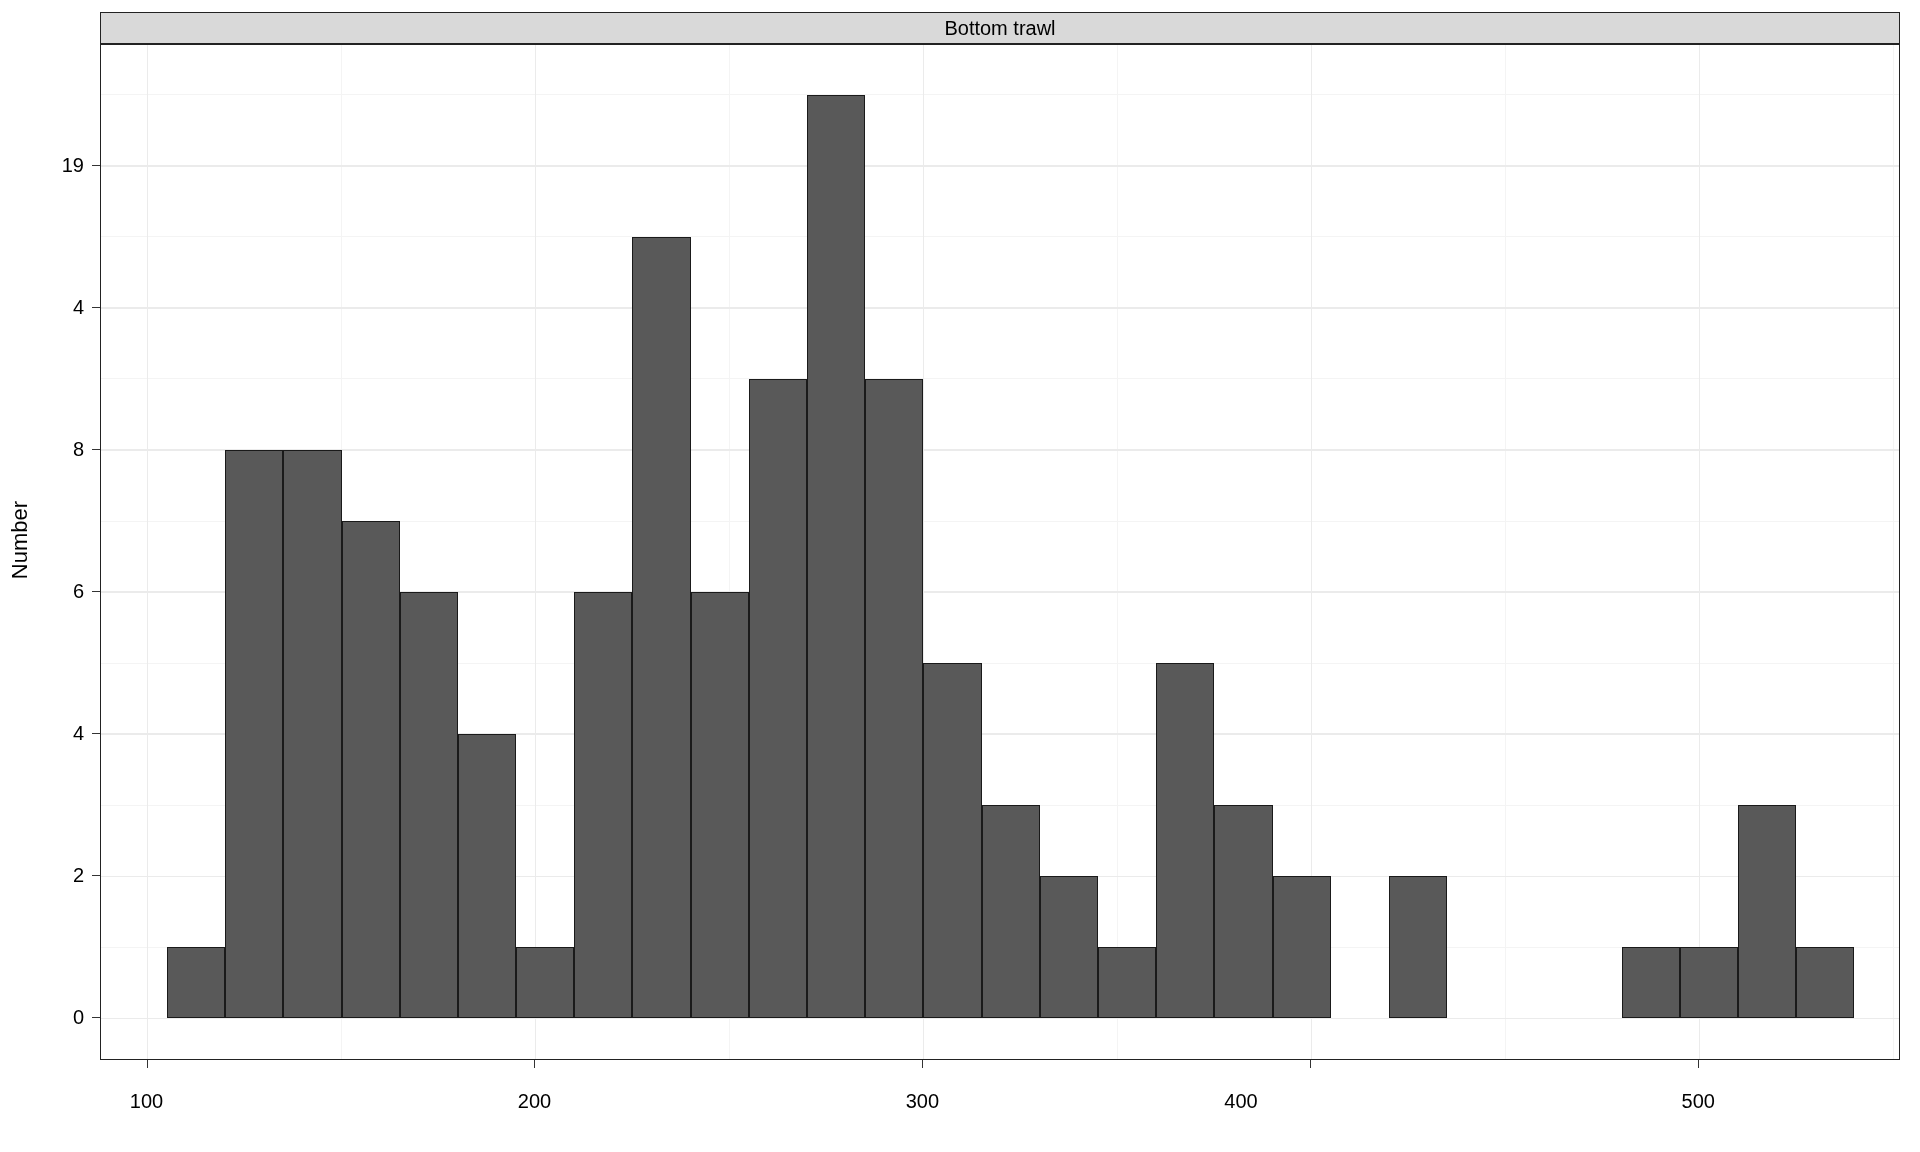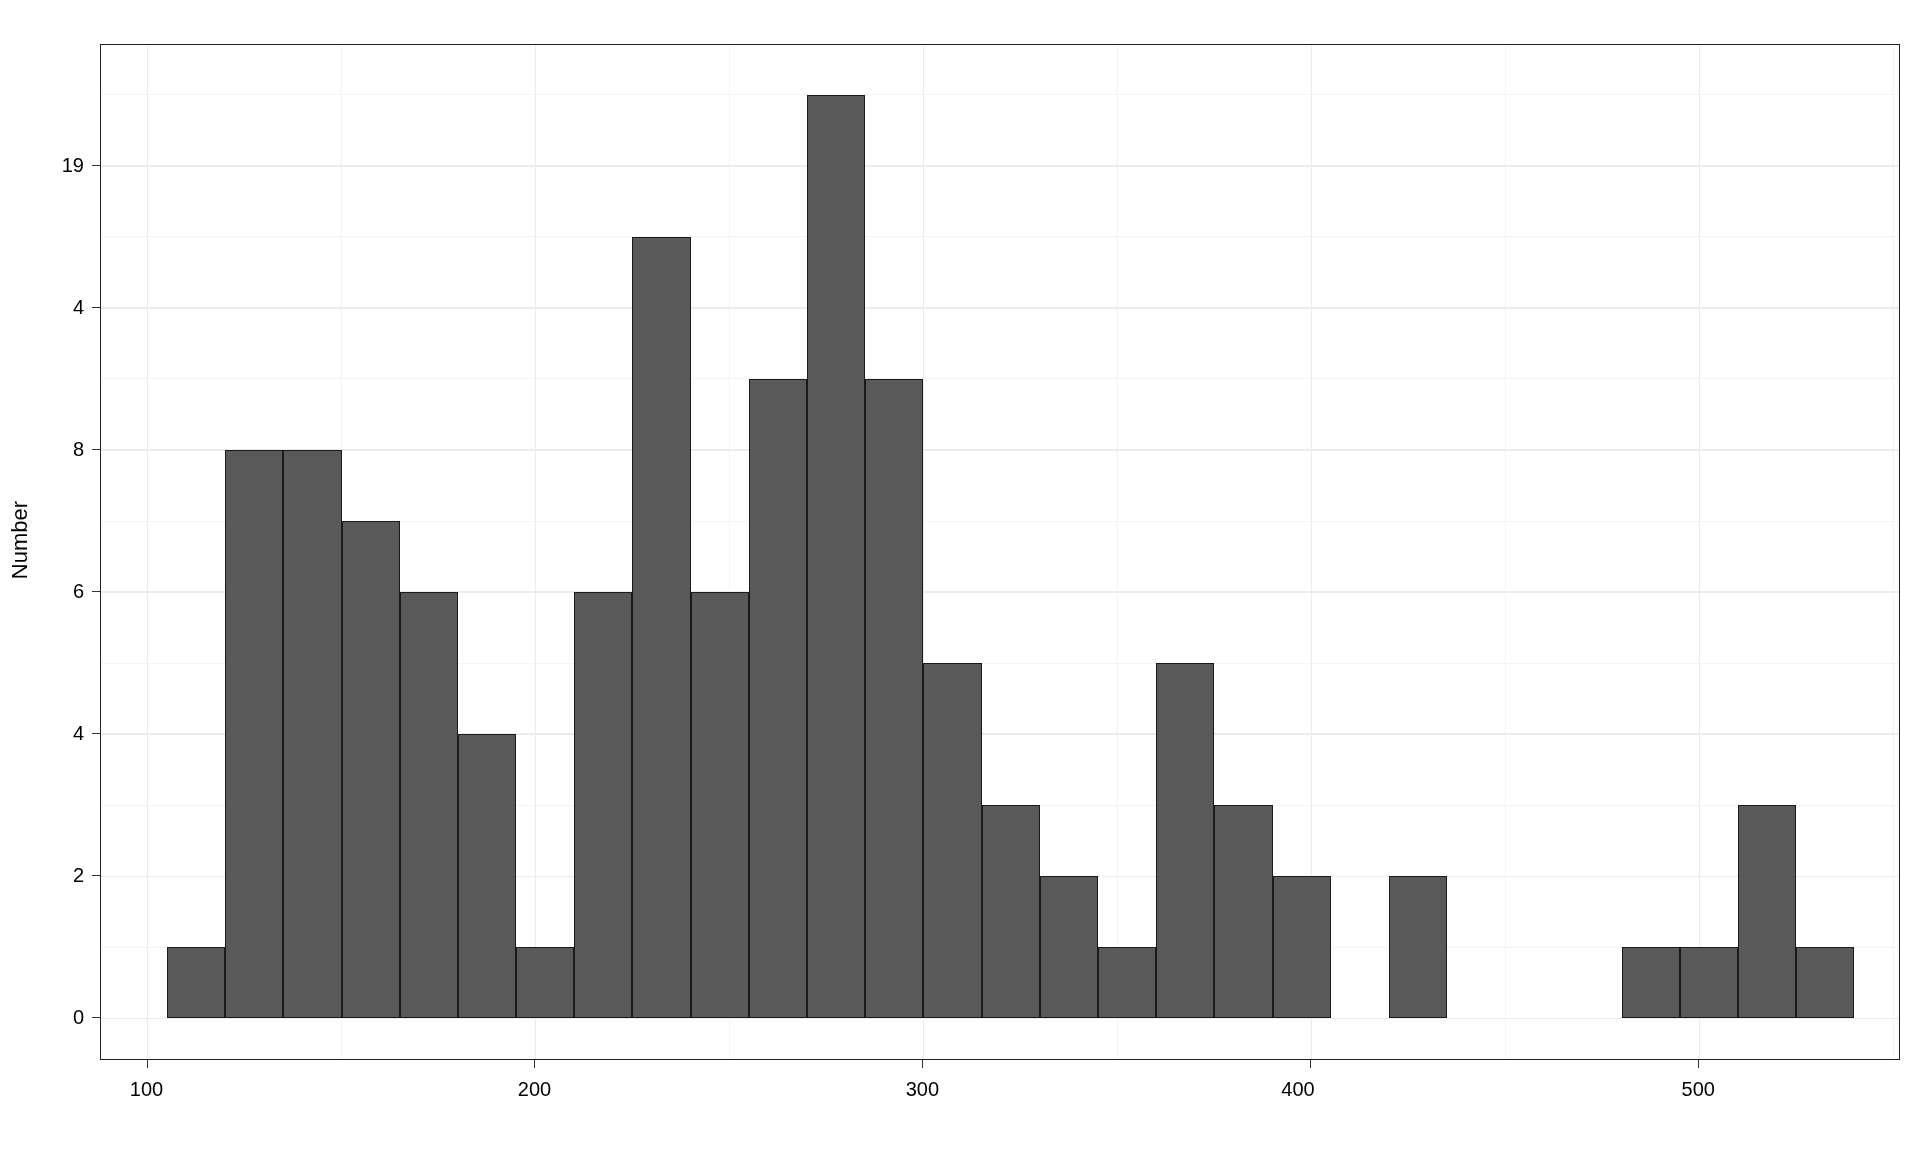--- a/index.html
+++ b/index.html
@@ -66,20 +66,21 @@
     position: absolute;
     left: 0;
     top: 1078px;
     width: 1920px;
     height: 28px;
   }
   .x-tick-label {
     position: absolute;
     transform: translateX(-50%);
     font-size: 20px;
+    margin-top: 12px;
   }
   .x-tick-mark {
     position: absolute;
     top: 1060px;
     width: 1px;
     height: 8px;
     background: #333;
   }
   .facet-strip {
     position: absolute;
@@ -137,20 +138,23 @@
   <div class="y-tick-labels">
       <div class="y-tick-label" style="top: 1017.37px;">0</div>
       <div class="y-tick-label" style="top: 875.273px;">2</div>
       <div class="y-tick-label" style="top: 733.175px;">4</div>
       <div class="y-tick-label" style="top: 591.077px;">6</div>
       <div class="y-tick-label" style="top: 448.979px;">8</div>
       <div class="y-tick-label" style="top: 306.881px;">4</div>
       <div class="y-tick-label" style="top: 164.783px;">19</div>
     </div>
 
+  <div class="facet-strip">
+    <span>Bottom trawl</span>
+  </div>
 
   <div class="plot-area">
       <div class="grid-minor-v" style="left: 240.017px;"></div>
       <div class="grid-minor-v" style="left: 627.948px;"></div>
       <div class="grid-minor-v" style="left: 1015.88px;"></div>
       <div class="grid-minor-v" style="left: 1403.81px;"></div>
       <div class="grid-minor-v" style="left: 1791.74px;"></div>
       <div class="grid-minor-h" style="top: 901.822px;"></div>
       <div class="grid-minor-h" style="top: 759.724px;"></div>
       <div class="grid-minor-h" style="top: 617.626px;"></div>
@@ -194,21 +198,21 @@
       <div class="bar" style="left: 1520.69px; width: 58.1897px; top: 902.322px; height: 71.049px;"></div>
       <div class="bar" style="left: 1578.88px; width: 58.1897px; top: 902.322px; height: 71.049px;"></div>
       <div class="bar" style="left: 1637.07px; width: 58.1897px; top: 760.224px; height: 213.147px;"></div>
       <div class="bar" style="left: 1695.26px; width: 58.1897px; top: 902.322px; height: 71.049px;"></div>
     </div>
 
   <div class="x-tick-labels">
       <div class="x-tick-label" style="left: 146.552px;">100</div>
       <div class="x-tick-label" style="left: 534.483px;">200</div>
       <div class="x-tick-label" style="left: 922.414px; text-align: right;">300</div>
-      <div class="x-tick-label" style="left: 1298px;">400</div>
+      <div class="x-tick-label" style="left: 1241px;">400</div>
       <div class="x-tick-label" style="left: 1698.28px;">500</div>
     </div>
 
 
 <div class="y-tick-mark" style="top: 1017.37px;"></div>
     <div class="y-tick-mark" style="top: 875.273px;"></div>
     <div class="y-tick-mark" style="top: 733.175px;"></div>
     <div class="y-tick-mark" style="top: 591.077px;"></div>
     <div class="y-tick-mark" style="top: 448.979px;"></div>
     <div class="y-tick-mark" style="top: 306.881px;"></div>

